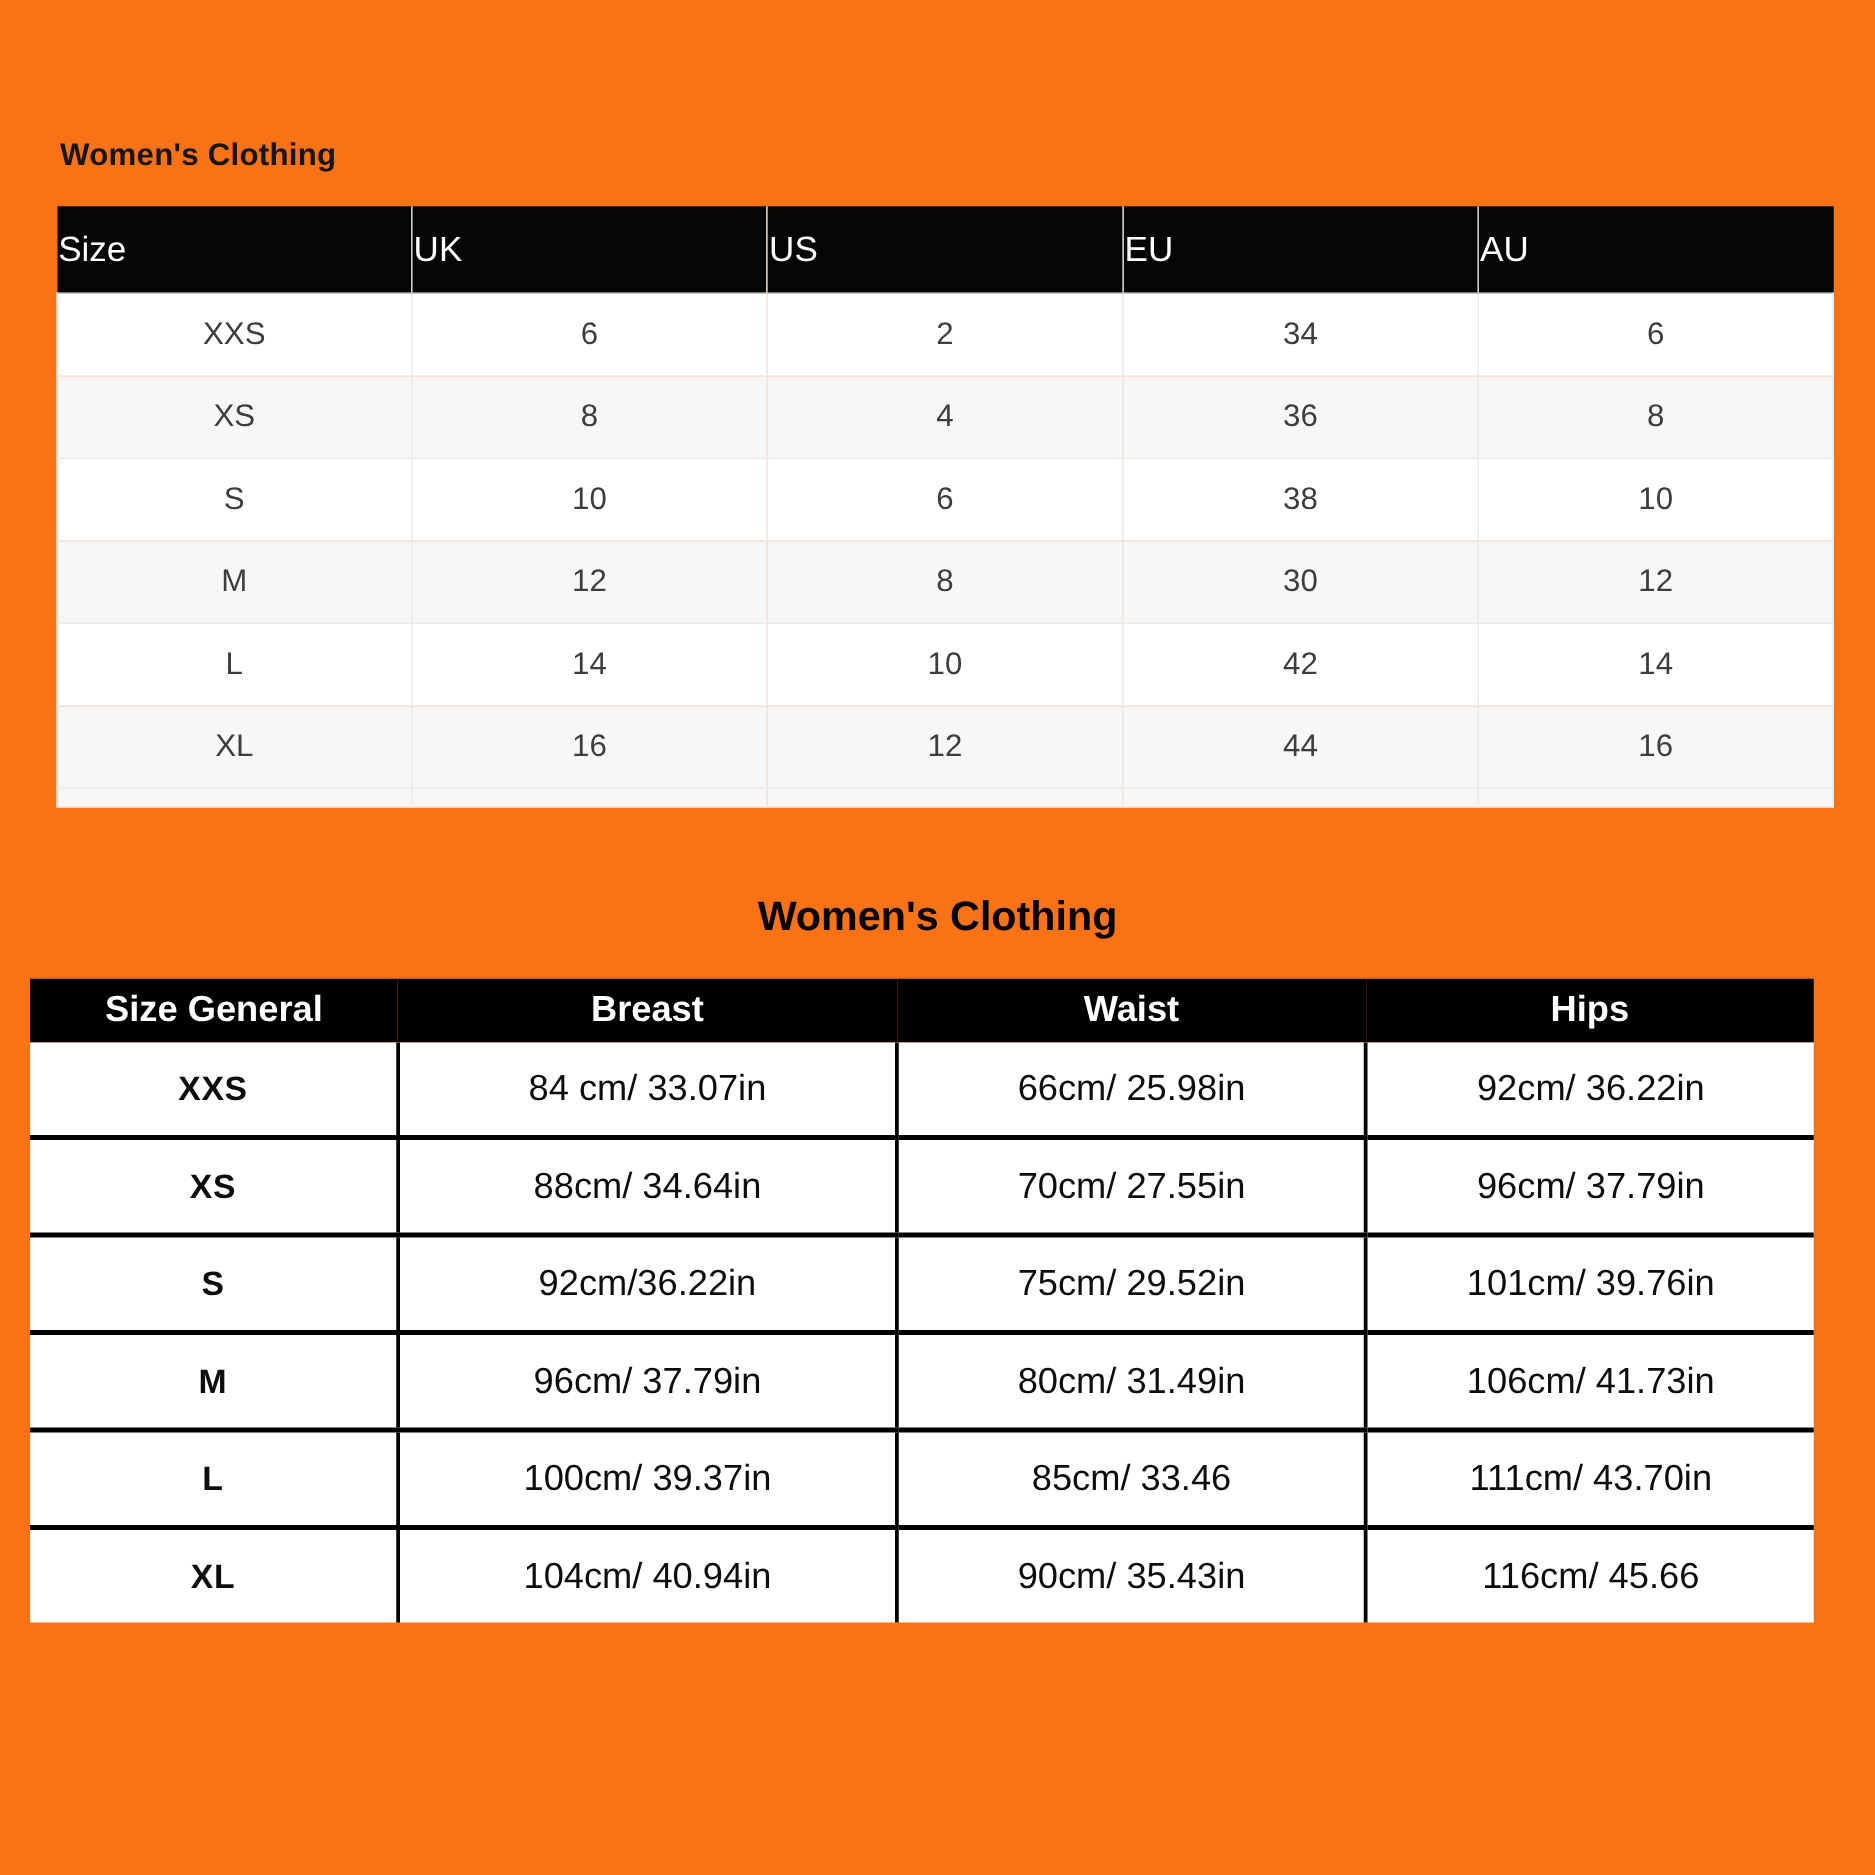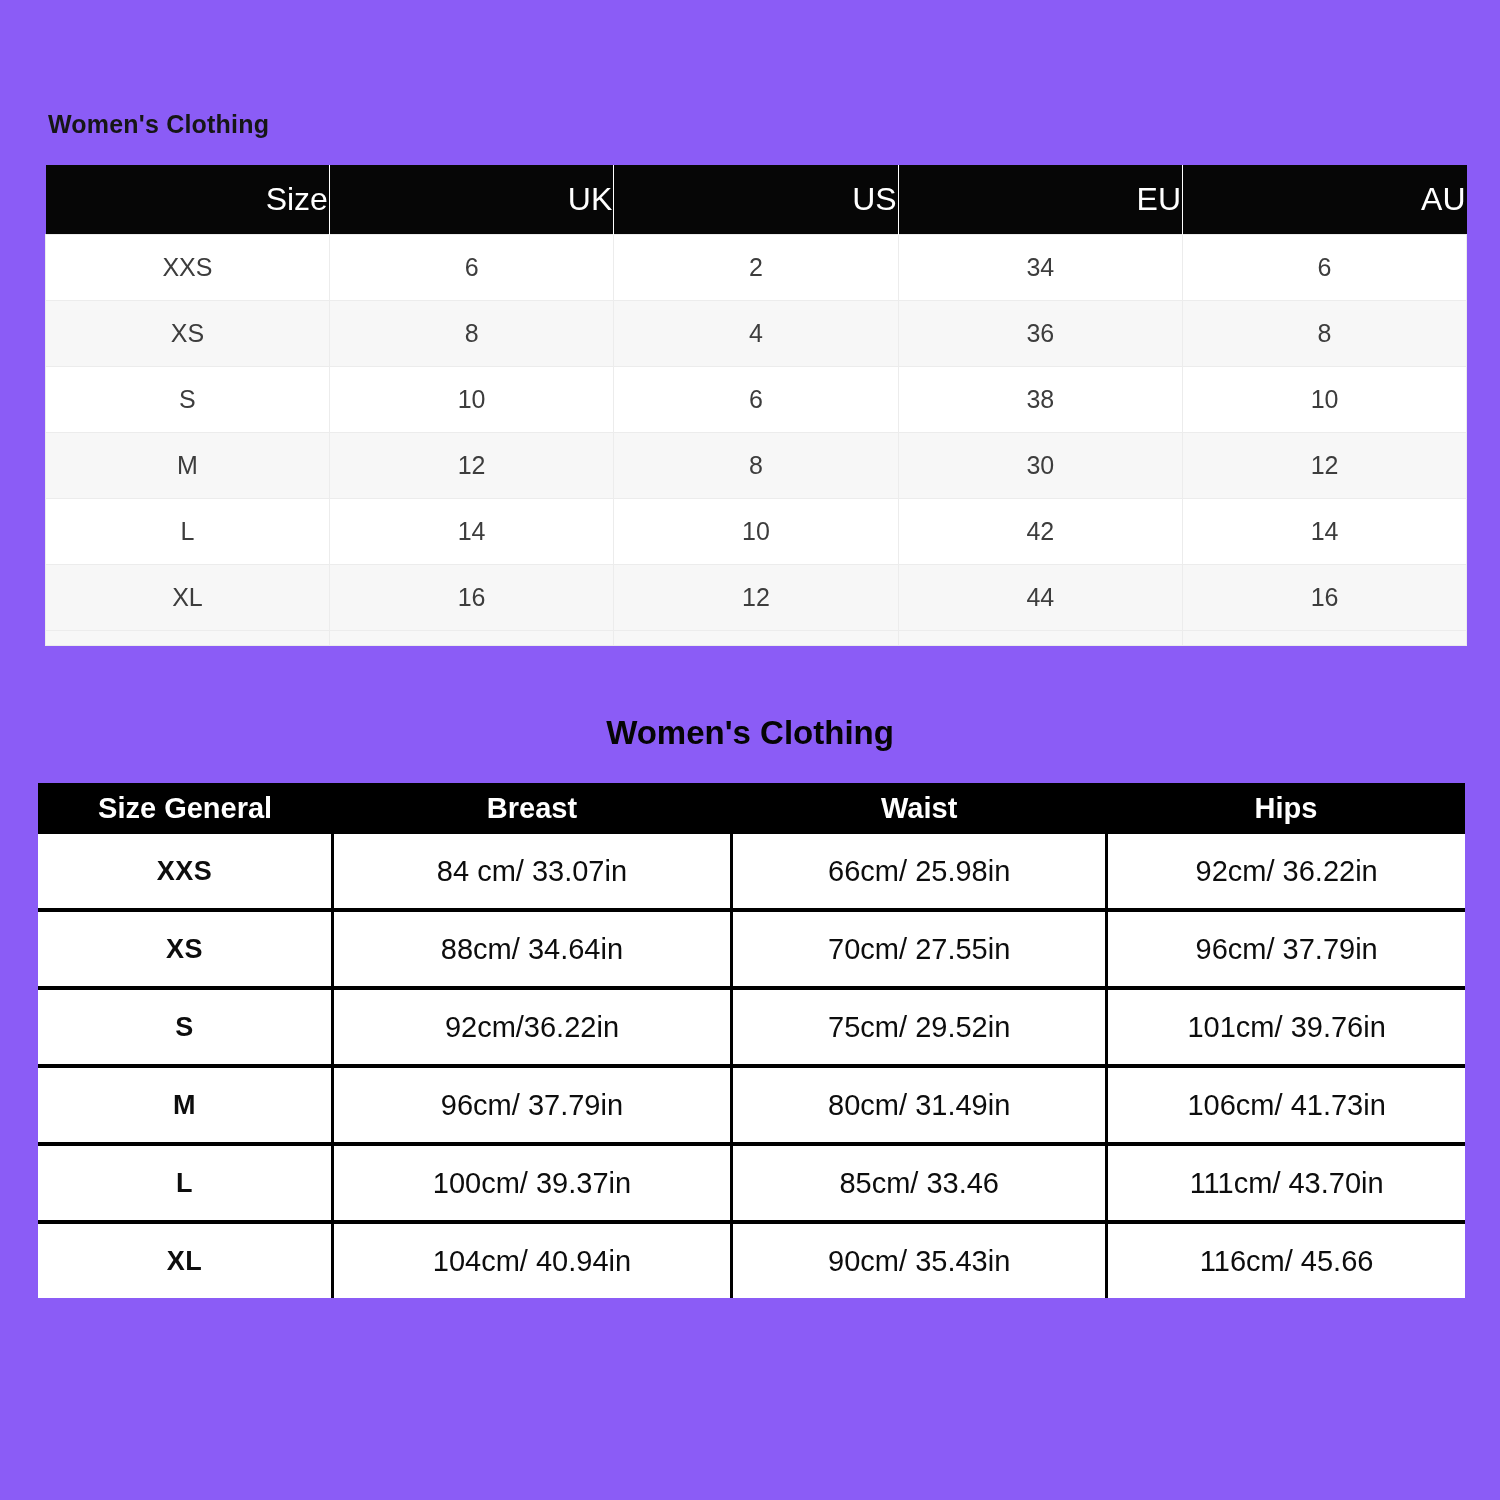--- a/index.html
+++ b/index.html
@@ -10,21 +10,21 @@
     background: #ffffff;
   }
   body {
     position: relative;
     font-family: "Liberation Sans", sans-serif;
   }
   .canvas {
     position: absolute;
     left: 0; top: 0;
     width: 1500px; height: 1500px;
-    background: #8b5cf6;
+    background: #f97316;
     overflow: hidden;
   }
 
   
   .t1-title {
     position: absolute;
     left: 48px;
     top: 110px;
     font-size: 25px;
     font-weight: bold;
@@ -37,22 +37,22 @@
     left: 45px;
     top: 165px;
     width: 1422px;
   }
   .t1 th {
     width: 20%;
     height: 67px;
     background: #060606;
     color: #ffffff;
     font-weight: normal;
-    font-size: 32px;
-    text-align: right;
+    font-size: 28px;
+    text-align: left;
     vertical-align: middle;
     border-left: 1px solid #ffffff;
   }
   .t1 th:first-child { border-left: none; }
   .t1 td {
     height: 63px;
     font-size: 25px;
     color: #3d3d3d;
     text-align: center;
     vertical-align: middle;
@@ -68,21 +68,21 @@
     left: 0;
     top: 714px;
     width: 1500px;
     text-align: center;
     font-size: 33px;
     font-weight: bold;
     color: #050505;
   }
   .t2 {
     position: absolute;
-    left: 38px;
+    left: 24px;
     top: 783px;
     width: 1427px;
   }
   .t2 th {
     height: 49px;
     background: #000000;
     color: #ffffff;
     font-weight: bold;
     font-size: 29px;
     text-align: center;

